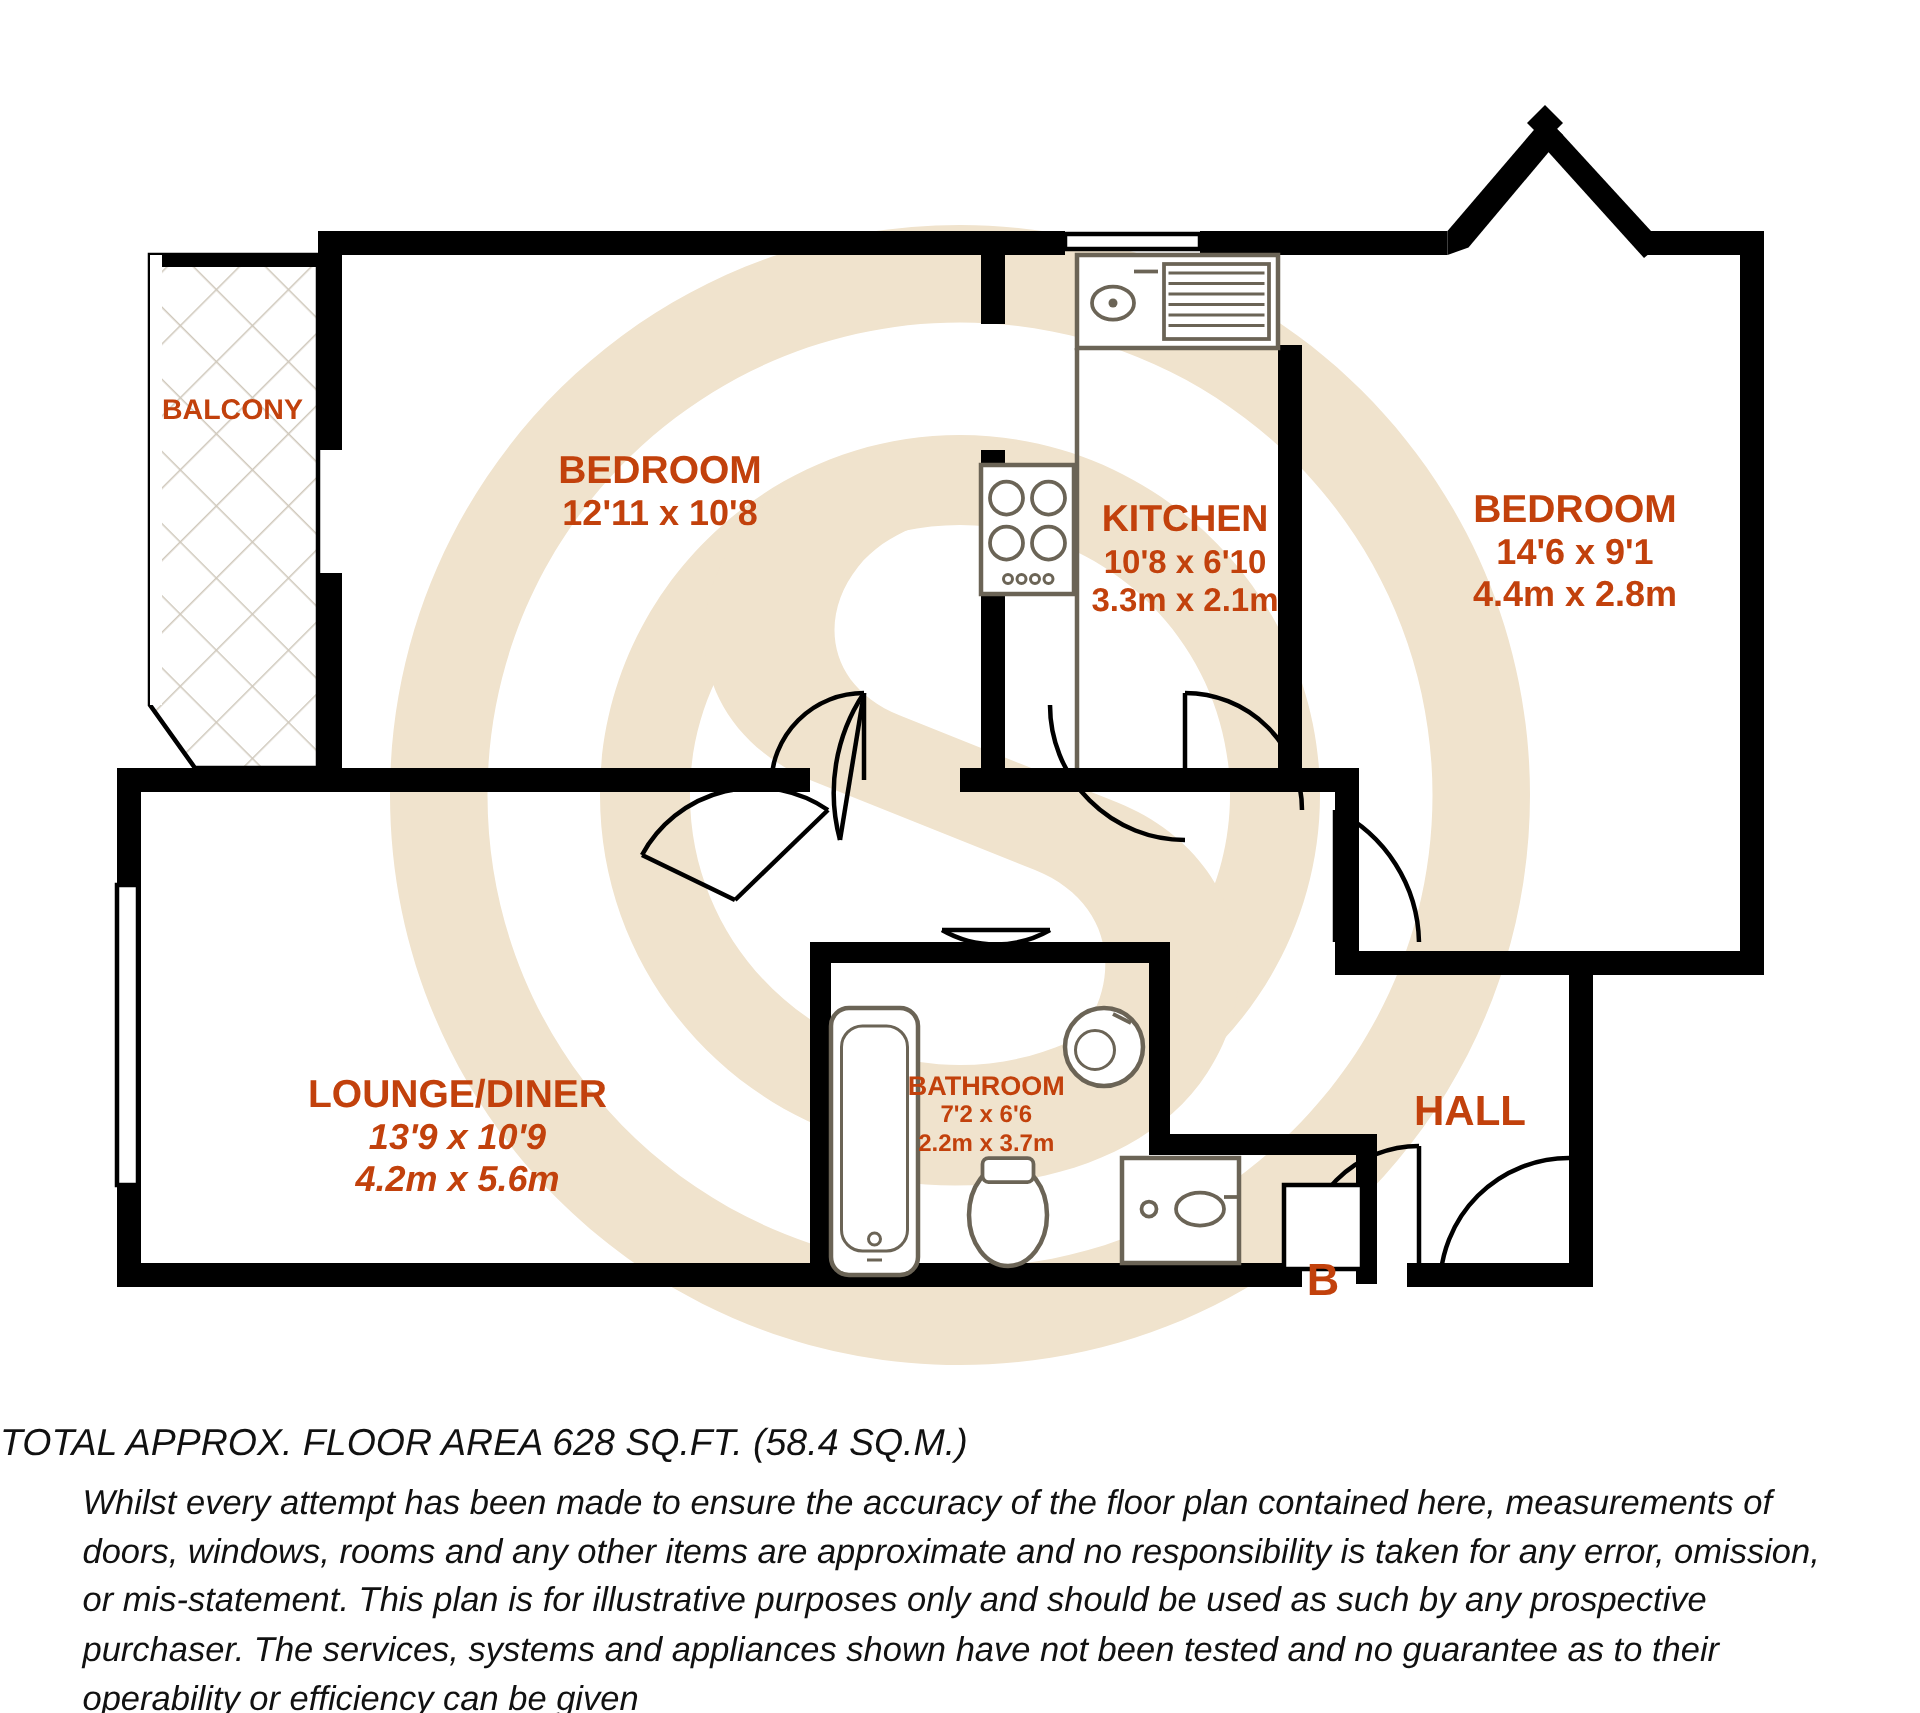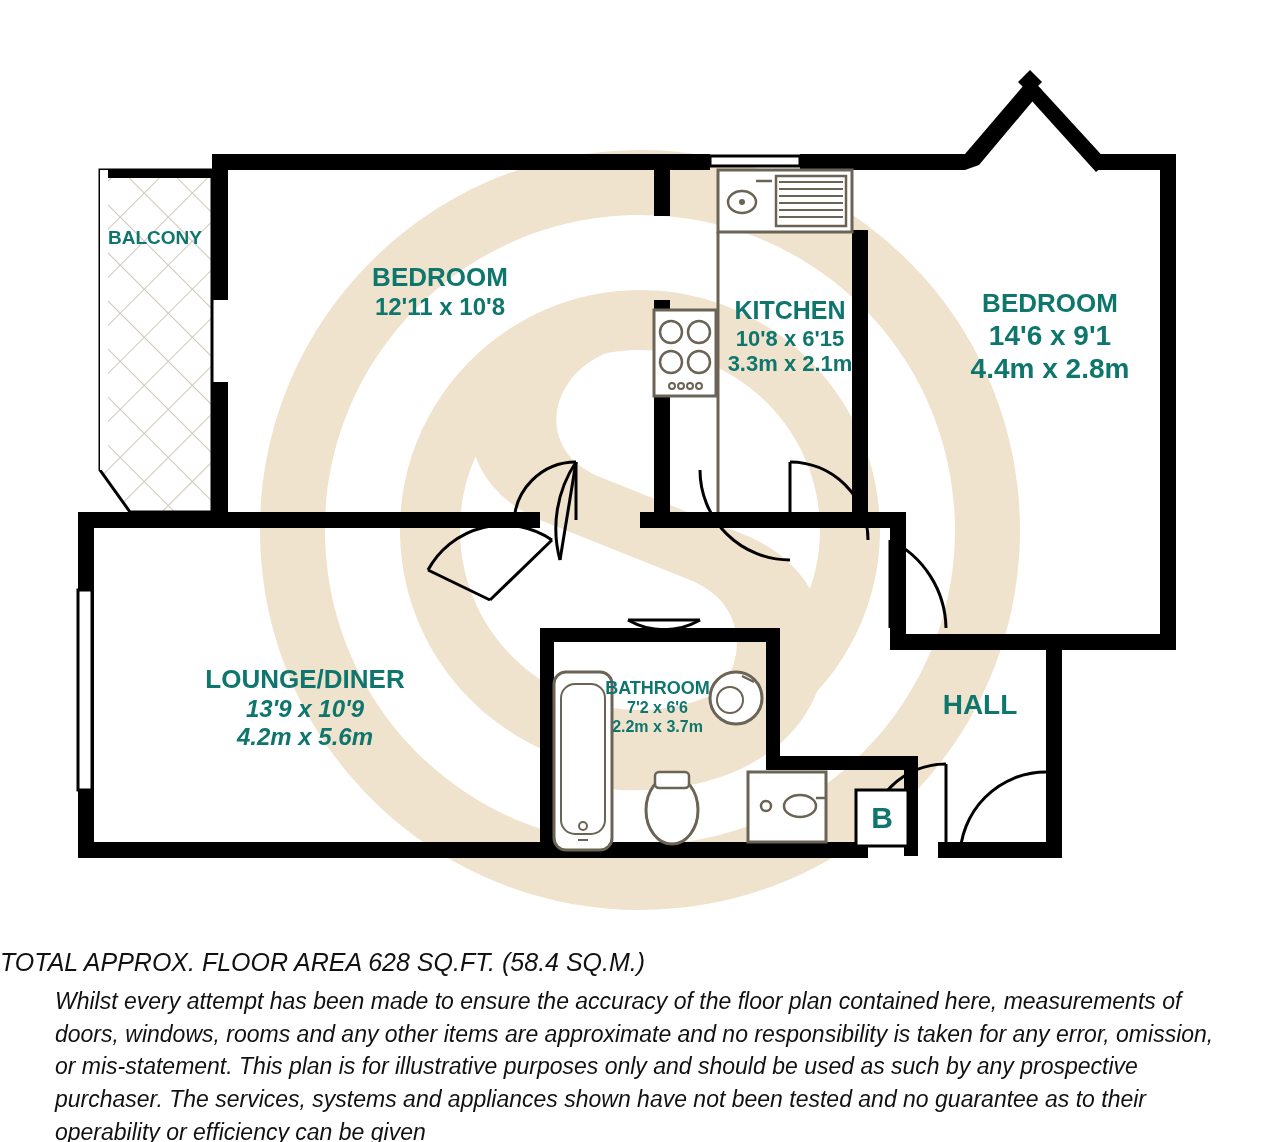--- a/index.html
+++ b/index.html
@@ -20,37 +20,38 @@
     left: 0;
     top: 0;
     width: 1280px;
     height: 940px;
   }
   .room-label {
     position: absolute;
     text-align: center;
     font-family: "Liberation Sans", sans-serif;
     font-weight: bold;
-    color: #0f766e;
+    color: #c2410c;
     line-height: 1.18;
     white-space: nowrap;
+    margin-top: 36px;
   }
   .room-label .name {
     display: block;
   }
   .room-label .dim {
     display: block;
   }
   .rl-bedroom1 { left: 255px; top: 262px; width: 370px; font-size: 26px; }
   .rl-bedroom1 .dim { font-size: 24px; }
   .rl-kitchen { left: 690px; top: 296px; width: 200px; font-size: 25px; }
   .rl-kitchen .dim { font-size: 22px; }
   .rl-bedroom2 { left: 880px; top: 288px; width: 340px; font-size: 26px; }
-  .rl-bedroom2 .dim { font-size: 28px; }
-  .rl-lounge { left: 130px; top: 664px; width: 350px; font-size: 26px; }
+  .rl-bedroom2 .dim { font-size: 24px; }
+  .rl-lounge { left: 130px; top: 678px; width: 350px; font-size: 26px; }
   .rl-lounge .dim { font-size: 24px; font-style: italic; }
   .rl-bathroom { left: 580px; top: 678px; width: 155px; font-size: 18px; }
   .rl-bathroom .dim { font-size: 16px; }
   .rl-hall { left: 890px; top: 688px; width: 180px; font-size: 28px; }
   .rl-balcony { left: 85px; top: 227px; width: 140px; font-size: 19px; }
 
   #footer {
     position: absolute;
     left: 0;
     top: 948px;
@@ -282,21 +283,21 @@
   <span class="name">BALCONY</span>
 </div>
 
 <div class="room-label rl-bedroom1">
   <span class="name">BEDROOM</span>
   <span class="dim">12'11 x 10'8</span>
 </div>
 
 <div class="room-label rl-kitchen">
   <span class="name">KITCHEN</span>
-  <span class="dim">10'8 x 6'15</span>
+  <span class="dim">10'8 x 6'10</span>
   <span class="dim">3.3m x 2.1m</span>
 </div>
 
 <div class="room-label rl-bedroom2">
   <span class="name">BEDROOM</span>
   <span class="dim">14'6 x 9'1</span>
   <span class="dim">4.4m x 2.8m</span>
 </div>
 
 <div class="room-label rl-lounge">

